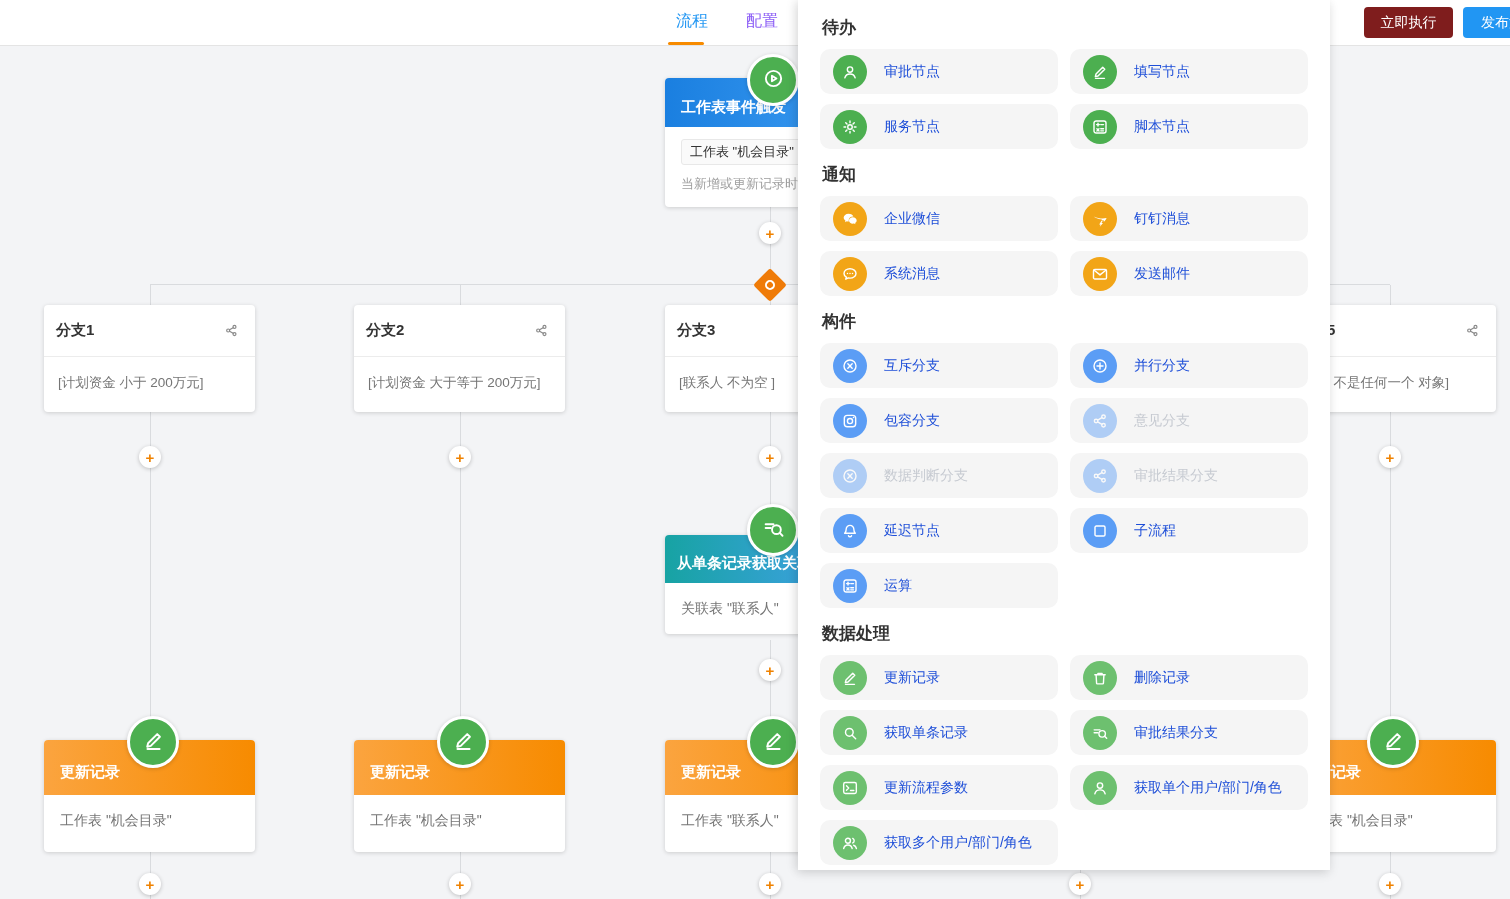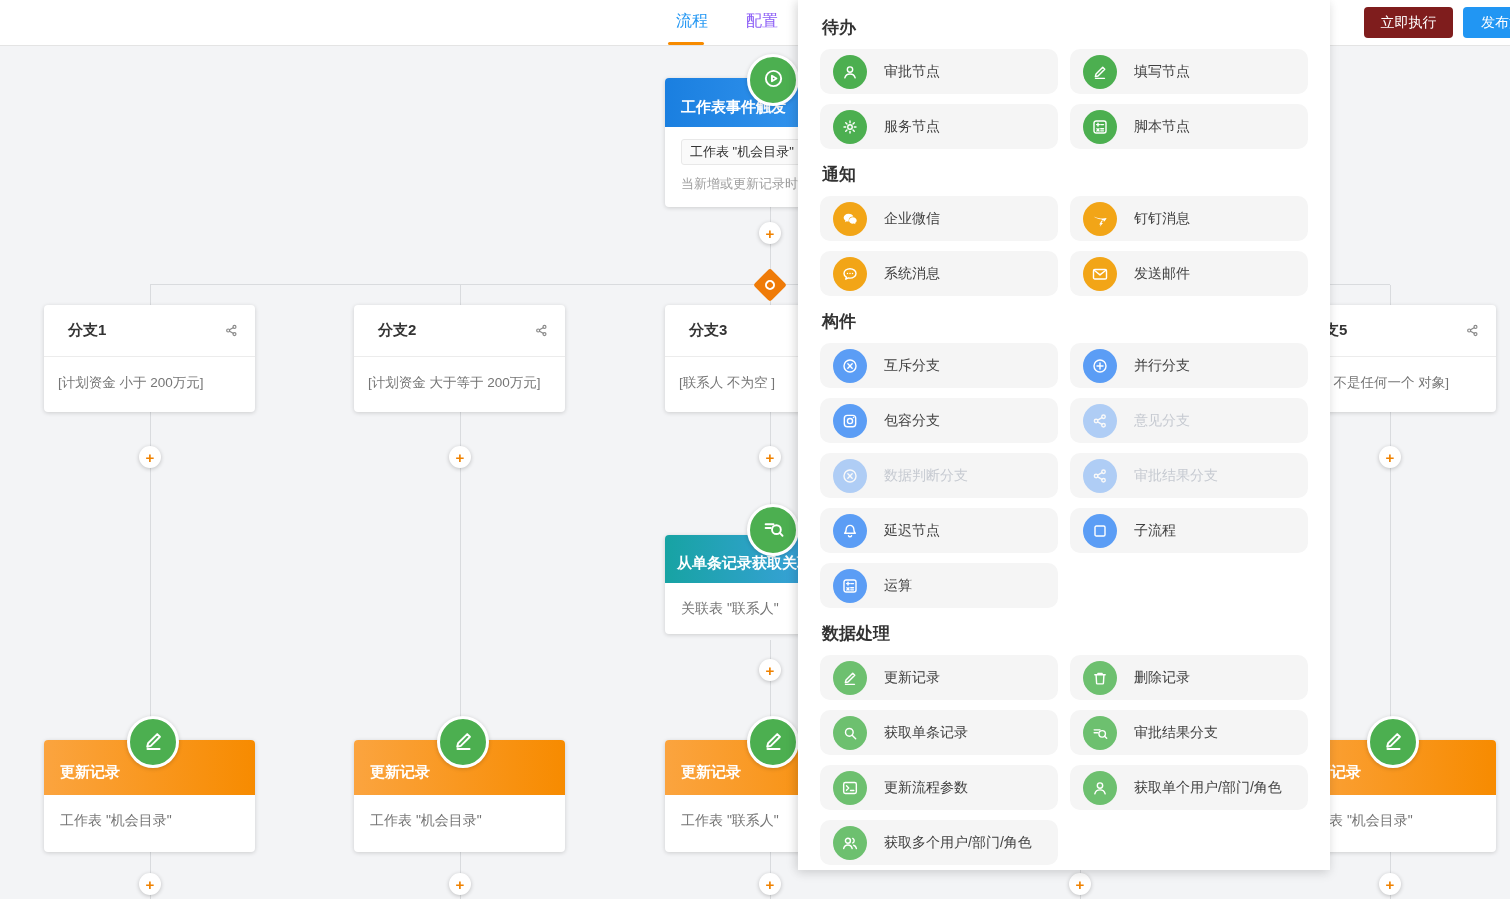--- a/index.html
+++ b/index.html
@@ -23,39 +23,39 @@
   .card{position:absolute;background:#fff;border-radius:4px;box-shadow:0 1px 4px rgba(0,0,0,.16);z-index:5;cursor:pointer;}
   .nhead{height:49px;border-radius:4px 4px 0 0;color:#fff;font-size:15px;font-weight:bold;display:flex;align-items:flex-end;padding:0 14px 10px 16px;box-sizing:border-box;white-space:nowrap;overflow:hidden;}
   .nhead.blue{background:linear-gradient(90deg,#1a7fe0,#3d9cf2);}
   .nhead.teal{background:linear-gradient(90deg,#17a3a3,#46a0ef);}
   .nhead.orange{height:55px;background:linear-gradient(90deg,#fba43f,#f78b00);padding-bottom:13px;}
   .nbody{padding:12px 14px 14px 16px;}
   .chip{display:inline-block;border:1px solid #e8e8e8;background:#fafafa;padding:3px 8px;font-size:13px;color:#333;border-radius:3px;white-space:nowrap;}
   .ndesc{margin-top:10px;font-size:13px;color:#9e9e9e;white-space:nowrap;}
   .nbody2{padding:17px 12px 16px 16px;font-size:14px;color:#757575;white-space:nowrap;}
 
-  .bhead{height:52px;display:flex;align-items:center;justify-content:space-between;padding:0 14px 0 24px;border-bottom:1px solid #ececec;box-sizing:border-box;}
+  .bhead{height:52px;display:flex;align-items:center;justify-content:space-between;padding:0 14px 0 12px;border-bottom:1px solid #ececec;box-sizing:border-box;}
   .btitle{font-size:15px;font-weight:bold;color:#333;white-space:nowrap;}
   .bshare{width:18px;height:18px;color:#8a8a8a;cursor:pointer;}
   .bshare svg{width:17px;height:17px;}
   .bcond{padding:17px 10px 16px 14px;font-size:13.5px;color:#757575;white-space:nowrap;}
 
   .badge{position:absolute;width:46px;height:46px;border-radius:50%;background:#4caf50;border:3px solid #fff;box-sizing:content-box;box-shadow:0 1px 4px rgba(0,0,0,.18);display:flex;align-items:center;justify-content:center;color:#fff;z-index:6;}
   .badge svg{width:27px;height:27px;}
 
   
   .panel{position:absolute;left:798px;top:0;width:532px;height:870px;background:#fff;box-shadow:-3px 0 10px rgba(0,0,0,.09),0 4px 10px rgba(0,0,0,.09);z-index:20;box-sizing:border-box;padding:2px 22px 0 22px;overflow:hidden;}
   .panel-section-title{font-size:17px;font-weight:bold;color:#333;margin:14px 2px 10px 2px;}
   .panel-grid{display:grid;grid-template-columns:1fr 1fr;gap:10px 12px;}
   .panel-item{height:45px;background:#f5f5f5;border-radius:10px;display:flex;align-items:center;padding-left:13px;cursor:pointer;}
   .panel-item.disabled{cursor:default;}
   .panel-icon{width:34px;height:34px;border-radius:50%;display:flex;align-items:center;justify-content:center;color:#fff;flex:0 0 34px;}
   .panel-icon svg{width:20px;height:20px;}
   .panel-item.disabled .panel-icon{opacity:.45;}
-  .panel-label{margin-left:17px;font-size:14px;color:#404040;white-space:nowrap;}
+  .panel-label{margin-left:17px;font-size:14px;color:#1d4ed8;white-space:nowrap;}
   .panel-item.disabled .panel-label{color:#c6cad1;}
 </style>
 </head>
 <body>
 
 <div id="app">
 
   <div class="line" style="left:770px;top:190px;width:1px;height:82px;"></div>
   <div class="line" style="left:150px;top:284px;width:1240px;height:1px;"></div>
   <div class="line" style="left:150px;top:285px;width:1px;height:20px;"></div>

